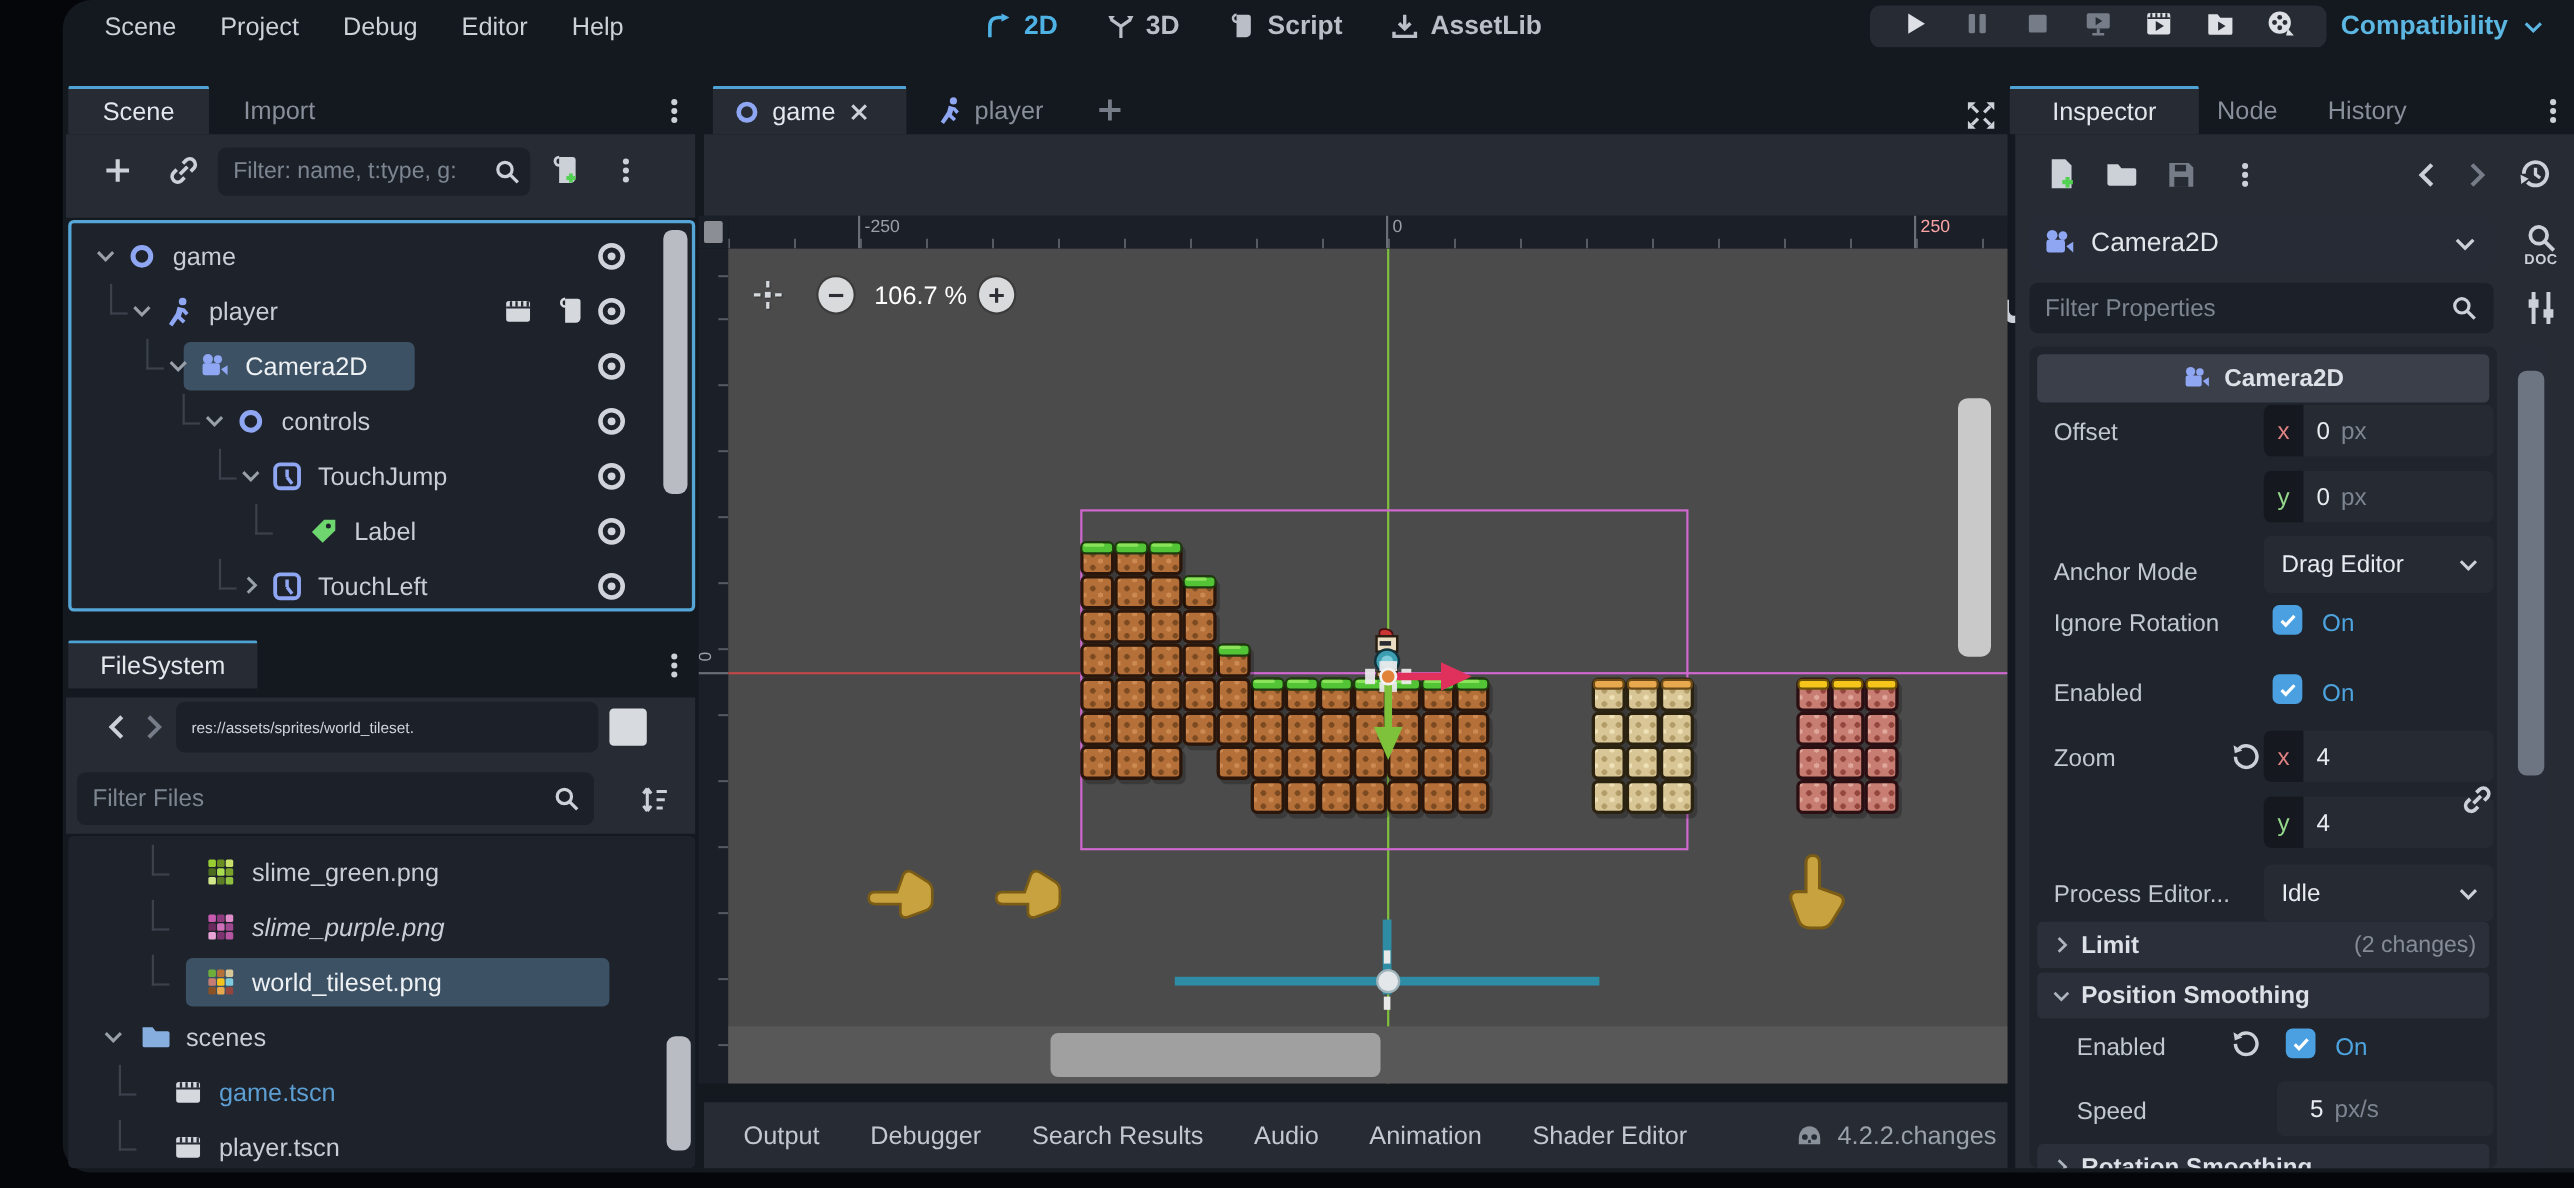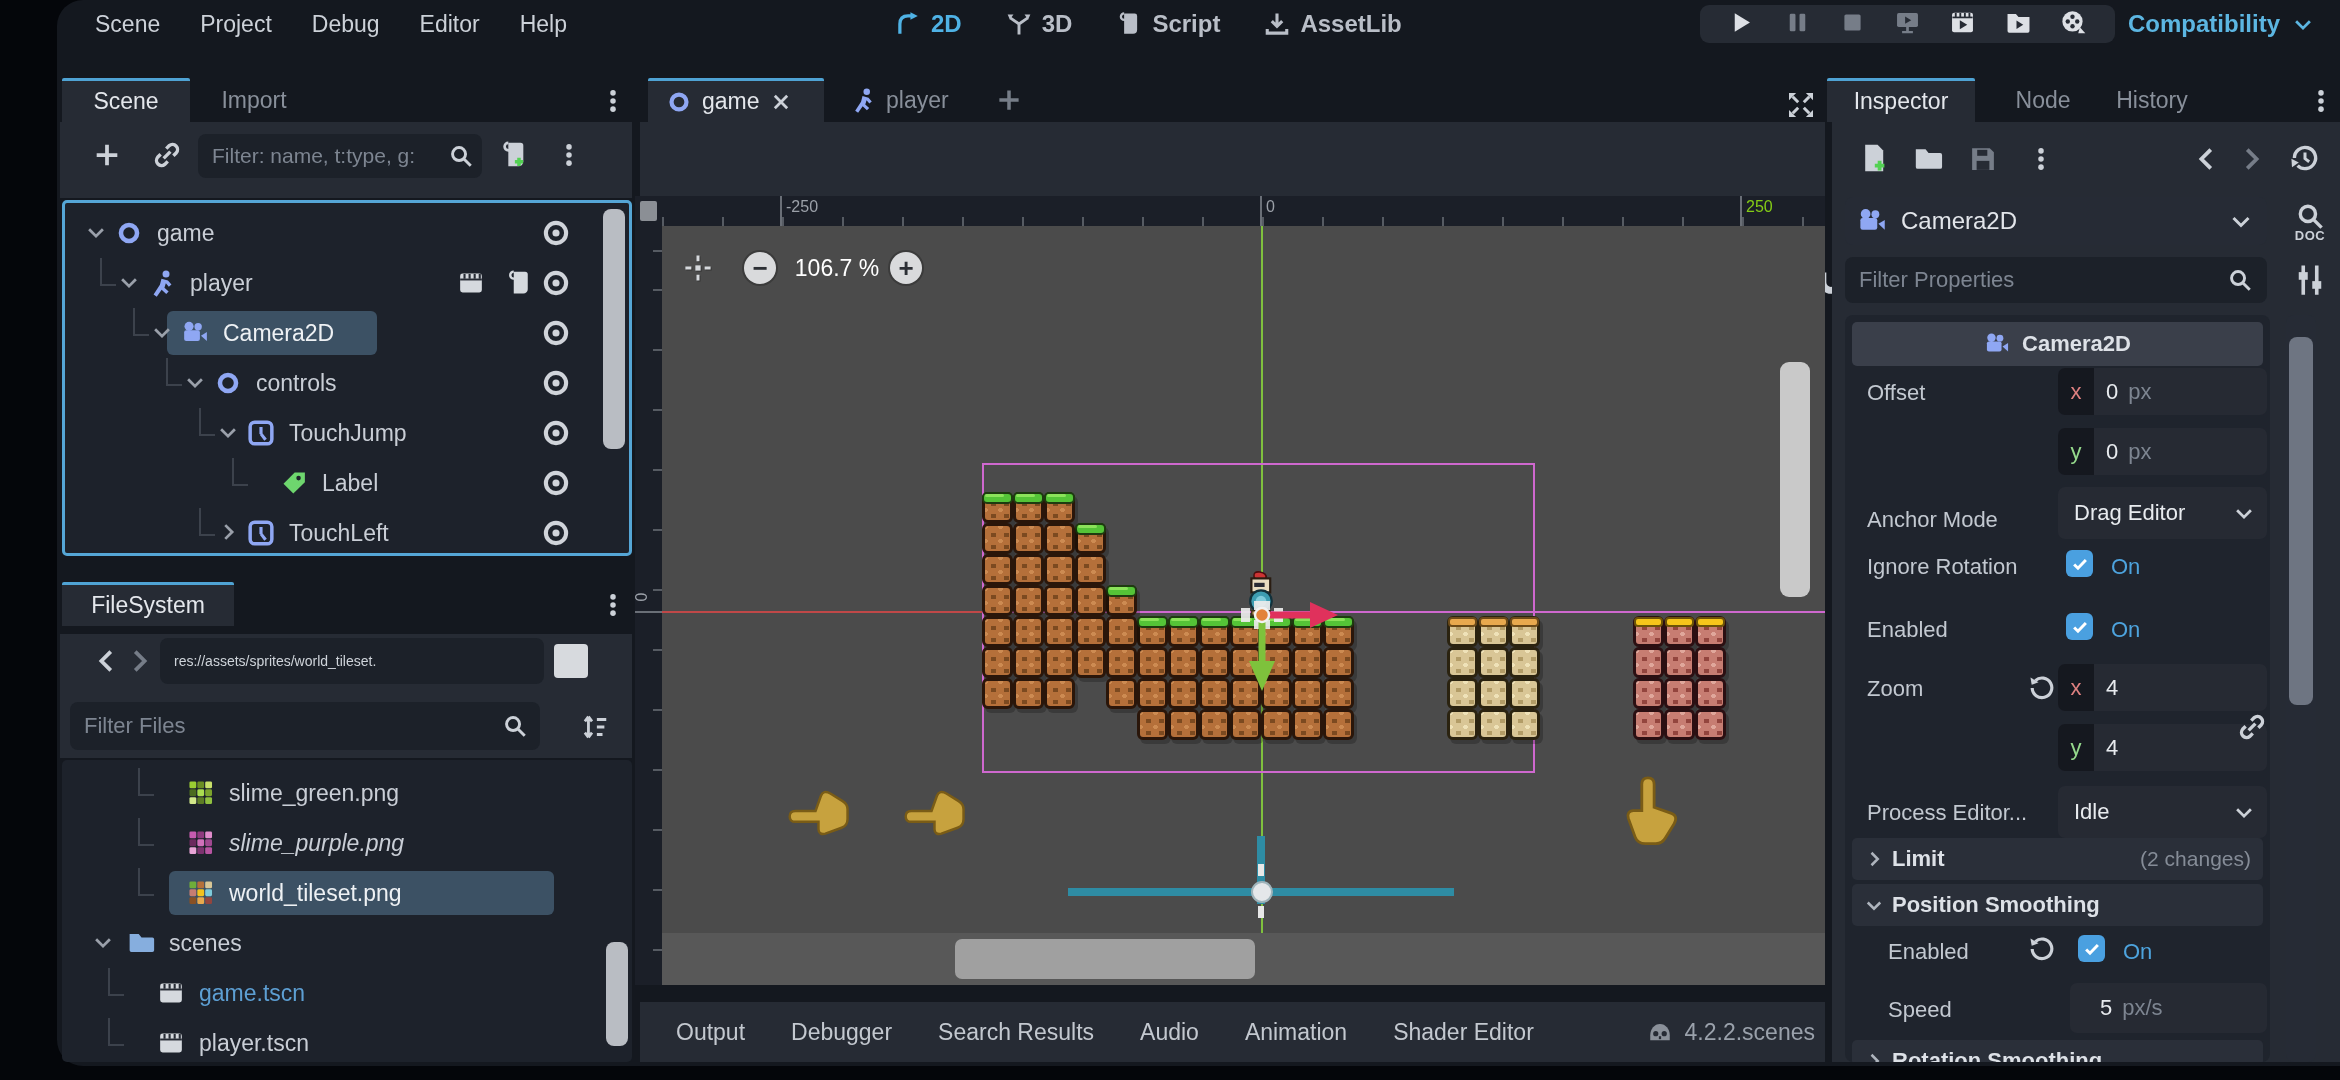--- a/index.html
+++ b/index.html
@@ -558,21 +558,21 @@
   <div class="abs" style="left:635px;top:196px;width:27px;height:30px;background:#1b1f28;">
     <div class="abs" style="left:5px;top:5px;width:17px;height:20px;background:#8b8f95;border-radius:2px;"></div>
   </div>
   <div class="abs" id="ruler-top" style="left:662px;top:196px;width:1163px;height:30px;background:#1b1f28;overflow:hidden;">
       <div class="abs" style="left:0;bottom:0;width:1163px;height:9px;background:repeating-linear-gradient(90deg,#565b63 0 2px,transparent 2px 60px);"></div>
       <div class="abs" style="left:118px;top:0;width:2px;height:30px;background:#6a6f77;"></div>
       <span class="abs" style="left:124px;top:2px;font-size:16px;color:#9ba0a8;">-250</span>
       <div class="abs" style="left:598px;top:0;width:2px;height:30px;background:#6a6f77;"></div>
       <span class="abs" style="left:604px;top:2px;font-size:16px;color:#9ba0a8;">0</span>
       <div class="abs" style="left:1078px;top:0;width:2px;height:30px;background:#6a6f77;"></div>
-      <span class="abs" style="left:1084px;top:2px;font-size:16px;color:#84cc16;">250</span>
+      <span class="abs" style="left:1084px;top:2px;font-size:16px;color:#fca5a5;">250</span>
     </div>
   <div class="abs" id="ruler-left" style="left:635px;top:226px;width:27px;height:759px;background:#1b1f28;overflow:hidden;">
       <div class="abs" style="right:0;top:0;width:9px;height:759px;background:repeating-linear-gradient(0deg,#565b63 0 2px,transparent 2px 60px);background-position:0 26px;"></div>
     <div class="abs" style="left:0;top:385px;width:27px;height:2px;background:#6a6f77;"></div>
     <span class="abs" style="left:3px;top:362px;font-size:16px;color:#9ba0a8;transform:rotate(-90deg);">0</span>
     </div>
 
   
   <div id="canvas">
     <div class="abs" style="left:0;top:385px;width:320px;height:2px;background:#c04848;"></div>
@@ -741,21 +741,21 @@
     </div>
   <div class="abs" style="left:1630px;top:1002px;width:185px;height:60px;display:flex;align-items:center;gap:12px;justify-content:flex-end;">
     <span class="ic" style="width:26px;height:26px;color:#8a9099;" id="godot-ic">
         <svg viewBox="0 0 16 16">
           <path d="M2 10c0-4 2.6-7 6-7s6 3 6 7v3H2z" fill="currentColor"></path>
           <circle cx="5.4" cy="9" r="1.6" fill="#262b34"></circle>
           <circle cx="10.6" cy="9" r="1.6" fill="#262b34"></circle>
           <rect x="7.3" y="10.6" width="1.4" height="1.8" fill="#262b34"></rect>
         </svg>
       </span>
-    <span style="color:#9aa1ab;font-size:23px;">4.2.2.scenes</span>
+    <span style="color:#9aa1ab;font-size:23px;">4.2.2.changes</span>
   </div>
 
   
   <div id="insp-tabs"></div>
   <div class="abs ic" style="left:2308px;top:88px;width:26px;height:26px;" id="insp-dots">
       <svg viewBox="0 0 16 16" fill="currentColor">
         <circle cx="8" cy="3" r="1.7"></circle>
         <circle cx="8" cy="8" r="1.7"></circle>
         <circle cx="8" cy="13" r="1.7"></circle>
       </svg>
@@ -1001,21 +1001,21 @@
             <path d="M3.2 14.6L6.8 9l.9-3.4 3.7 1 2 2.3-1.5 1.3-1.7-2-.8 2.5 2.4 2.2-1.4 1.4-2.6-2.4-2.8 4z"></path>
           </svg>
         </span>
     <span>player</span>
   </div>
   <span class="abs" style="left:995px;top:86px;"><span class="ic dim" style="width:28px;height:28px;">
           <svg viewBox="0 0 16 16" stroke="currentColor" stroke-width="2" fill="none">
             <path d="M8 2.5v11M2.5 8h11"></path>
           </svg>
         </span></span>
-</div><div style="display:contents"><div class="tab active" style="left:1827px;width:148px;justify-content:center;">Inspector</div><div class="tab " style="left:1999px;width:88px;justify-content:center;">Node</div><div class="tab " style="left:2087px;width:130px;justify-content:center;">History</div></div><div style="display:contents">
+</div><div style="display:contents"><div class="tab active" style="left:1827px;width:172px;justify-content:center;">Inspector</div><div class="tab " style="left:1999px;width:88px;justify-content:center;">Node</div><div class="tab " style="left:2087px;width:130px;justify-content:center;">History</div></div><div style="display:contents">
   <span class="abs" style="left:1858px;top:142px;"><span class="ic " style="width:32px;height:32px;">
           <svg viewBox="0 0 16 16">
             <path d="M3.6 1.4h6.2l2.8 2.8v10.4H3.6z" fill="currentColor"></path>
             <path d="M10.8 9.4v4.8M8.4 11.8h4.8" stroke="#53d153" stroke-width="1.9" fill="none"></path>
           </svg>
         </span></span>
   <span class="abs" style="left:1913px;top:144px;"><span class="ic " style="width:30px;height:30px;">
           <svg viewBox="0 0 16 16">
             <path d="M1.5 2.8h5.2l1.6 2h6.2a1 1 0 0 1 1 1v6.4a1 1 0 0 1-1 1h-12a1 1 0 0 1-1-1z" fill="currentColor"></path>
           </svg>

